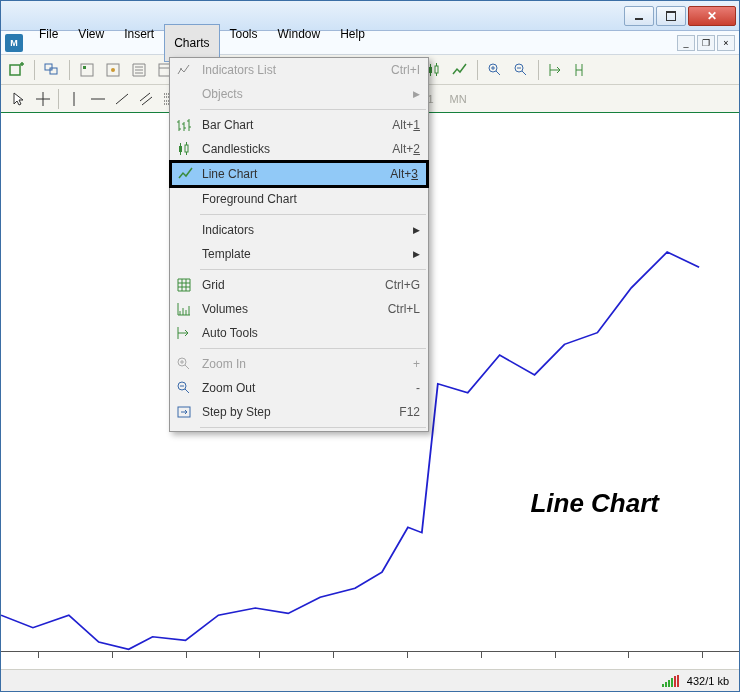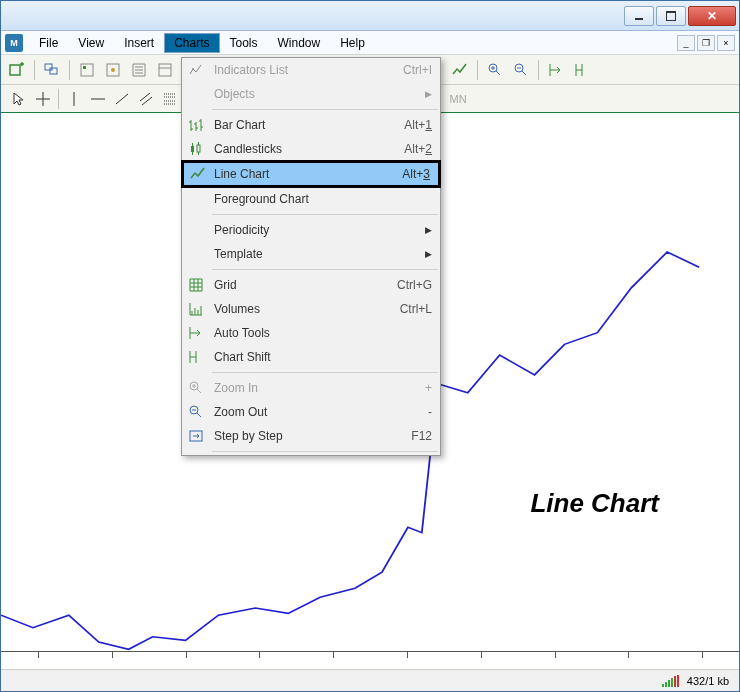--- a/index.html
+++ b/index.html
@@ -10,35 +10,35 @@
     .titlebar { height: 30px; background: linear-gradient(to bottom, #e8f1fb, #cfe3f7); display: flex; justify-content: flex-end; align-items: center; padding: 0 2px; border-bottom: 1px solid #a0b8d8; }
     .win-btn { width: 30px; height: 20px; margin: 0 1px; display: flex; align-items: center; justify-content: center; border: 1px solid #8aa8c8; background: linear-gradient(to bottom, #f5f9fd, #d8e6f5); border-radius: 2px; font-size: 11px; cursor: pointer; }
     .win-btn.close { background: linear-gradient(to bottom, #e97c74, #c94030); color: #fff; border-color: #a03020; width: 48px; }
     .win-btn.min::before { content: ''; width: 8px; height: 2px; background: #333; display: block; margin-top: 6px; }
     .win-btn.max::before { content: ''; width: 8px; height: 7px; border: 1px solid #333; border-top-width: 2px; display: block; }
     .win-btn.close::before { content: '✕'; font-weight: bold; font-size: 12px; }
     
     .menubar { height: 24px; background: #f7fbff; border-bottom: 1px solid #d0d8e0; display: flex; align-items: center; padding: 0 4px; font-size: 12px; position: relative; }
     .app-icon { width: 18px; height: 18px; margin-right: 6px; background: #2a7ab0; border-radius: 2px; display: flex; align-items: center; justify-content: center; color: #fff; font-size: 9px; font-weight: bold; }
     .menu-item { padding: 3px 10px; cursor: pointer; }
-    .menu-item.active { background: #0369a1; border: 1px solid #7da2ce; padding: 2px 9px; }
+    .menu-item.active { background: #e5e5e5; border: 1px solid #7da2ce; padding: 11px 9px; }
     .mdi-controls { margin-left: auto; display: flex; gap: 2px; }
     .mdi-btn { width: 18px; height: 16px; border: 1px solid #b0c0d0; background: #f0f5fa; font-size: 9px; display: flex; align-items: center; justify-content: center; cursor: pointer; }
     
     .toolbar { height: 30px; background: #f5f5f0; border-bottom: 1px solid #d0d0c8; display: flex; align-items: center; padding: 2px 4px; gap: 2px; }
     .toolbar2 { height: 28px; background: #f5f5f0; border-bottom: 1px solid #15803d; display: flex; align-items: center; padding: 2px 6px; gap: 0; font-size: 11px; }
     .tb-btn { width: 24px; height: 24px; border: 1px solid transparent; display: flex; align-items: center; justify-content: center; cursor: pointer; border-radius: 2px; }
     .tb-sep { width: 1px; height: 20px; background: #c0c0b8; margin: 0 3px; }
     .tb-label { padding: 2px 8px; cursor: pointer; color: #a8a8a0; font-size: 11px; }
     .tb-label.active { color: #444; border: 1px solid #c0c0b8; border-radius: 2px; padding: 1px 7px; }
     .ea-btn { display: flex; align-items: center; gap: 4px; padding: 2px 6px; font-size: 11px; cursor: pointer; border: 1px solid transparent; }
     
     .chart-area { flex: 1; background: #fff; position: relative; overflow: hidden; }
     
-    .dropdown { position: absolute; top: 56px; left: 180px; width: 260px; background: #f1f1f1; border: 1px solid #979797; box-shadow: 3px 3px 6px rgba(0,0,0,0.3); z-index: 100; font-size: 12px; }
+    .dropdown { position: absolute; top: 56px; left: 168px; width: 260px; background: #f1f1f1; border: 1px solid #979797; box-shadow: 3px 3px 6px rgba(0,0,0,0.3); z-index: 100; font-size: 12px; }
     .dd-item { height: 24px; display: flex; align-items: center; padding: 0 8px 0 32px; cursor: pointer; position: relative; color: #333; }
     .dd-item.disabled { color: #a0a0a0; cursor: default; }
     .dd-item.highlighted { background: #91c9f7; border: 3px solid #000; margin: -1px; height: 28px; padding-left: 30px; font-weight: normal; }
     .dd-item .shortcut { margin-left: auto; color: #555; }
     .dd-item.disabled .shortcut { color: #a0a0a0; }
     .dd-item.highlighted .shortcut { color: #333; }
     .dd-item .arrow { margin-left: auto; font-size: 9px; }
     .dd-sep { height: 1px; background: #d0d0d0; margin: 3px 2px 3px 30px; }
     .dd-icon { position: absolute; left: 5px; width: 18px; height: 18px; display: flex; align-items: center; justify-content: center; }
     .shortcut u { text-decoration: underline; }
@@ -330,21 +330,21 @@
           </svg>
         </span>
         <span>Line Chart</span>
         <span class="shortcut">Alt+<u>3</u></span>
       </div>
       <div class="dd-item">
         <span>Foreground Chart</span>
       </div>
       <div class="dd-sep"></div>
       <div class="dd-item">
-        <span>Periodicity</span>
+        <span>Indicators</span>
         <span class="arrow">▶</span>
       </div>
       <div class="dd-item">
         <span>Template</span>
         <span class="arrow">▶</span>
       </div>
       <div class="dd-sep"></div>
       <div class="dd-item">
         <span class="dd-icon">
           <svg class="ico" viewBox="0 0 16 16">
@@ -364,28 +364,20 @@
         <span class="shortcut">Ctrl+L</span>
       </div>
       <div class="dd-item">
         <span class="dd-icon">
           <svg class="ico" viewBox="0 0 16 16">
             <path d="M2 14V2M2 8h10m-3-3 3 3-3 3" stroke="#3a8b3a" fill="none"></path>
           </svg>
         </span>
         <span>Auto Tools</span>
       </div>
-      <div class="dd-item">
-        <span class="dd-icon">
-          <svg class="ico" viewBox="0 0 16 16">
-            <path d="M2 14V2M8 14V2M2 8h6" stroke="#3a8b3a" fill="none"></path>
-          </svg>
-        </span>
-        <span>Chart Shift</span>
-      </div>
       <div class="dd-sep"></div>
       <div class="dd-item disabled">
         <span class="dd-icon">
           <svg class="ico" viewBox="0 0 16 16">
             <circle cx="6" cy="6" r="4" fill="none" stroke="#aaa"></circle>
             <path d="M9 9l4 4M4 6h4M6 4v4" stroke="#aaa"></path>
           </svg>
         </span>
         <span>Zoom In</span>
         <span class="shortcut">+</span>

